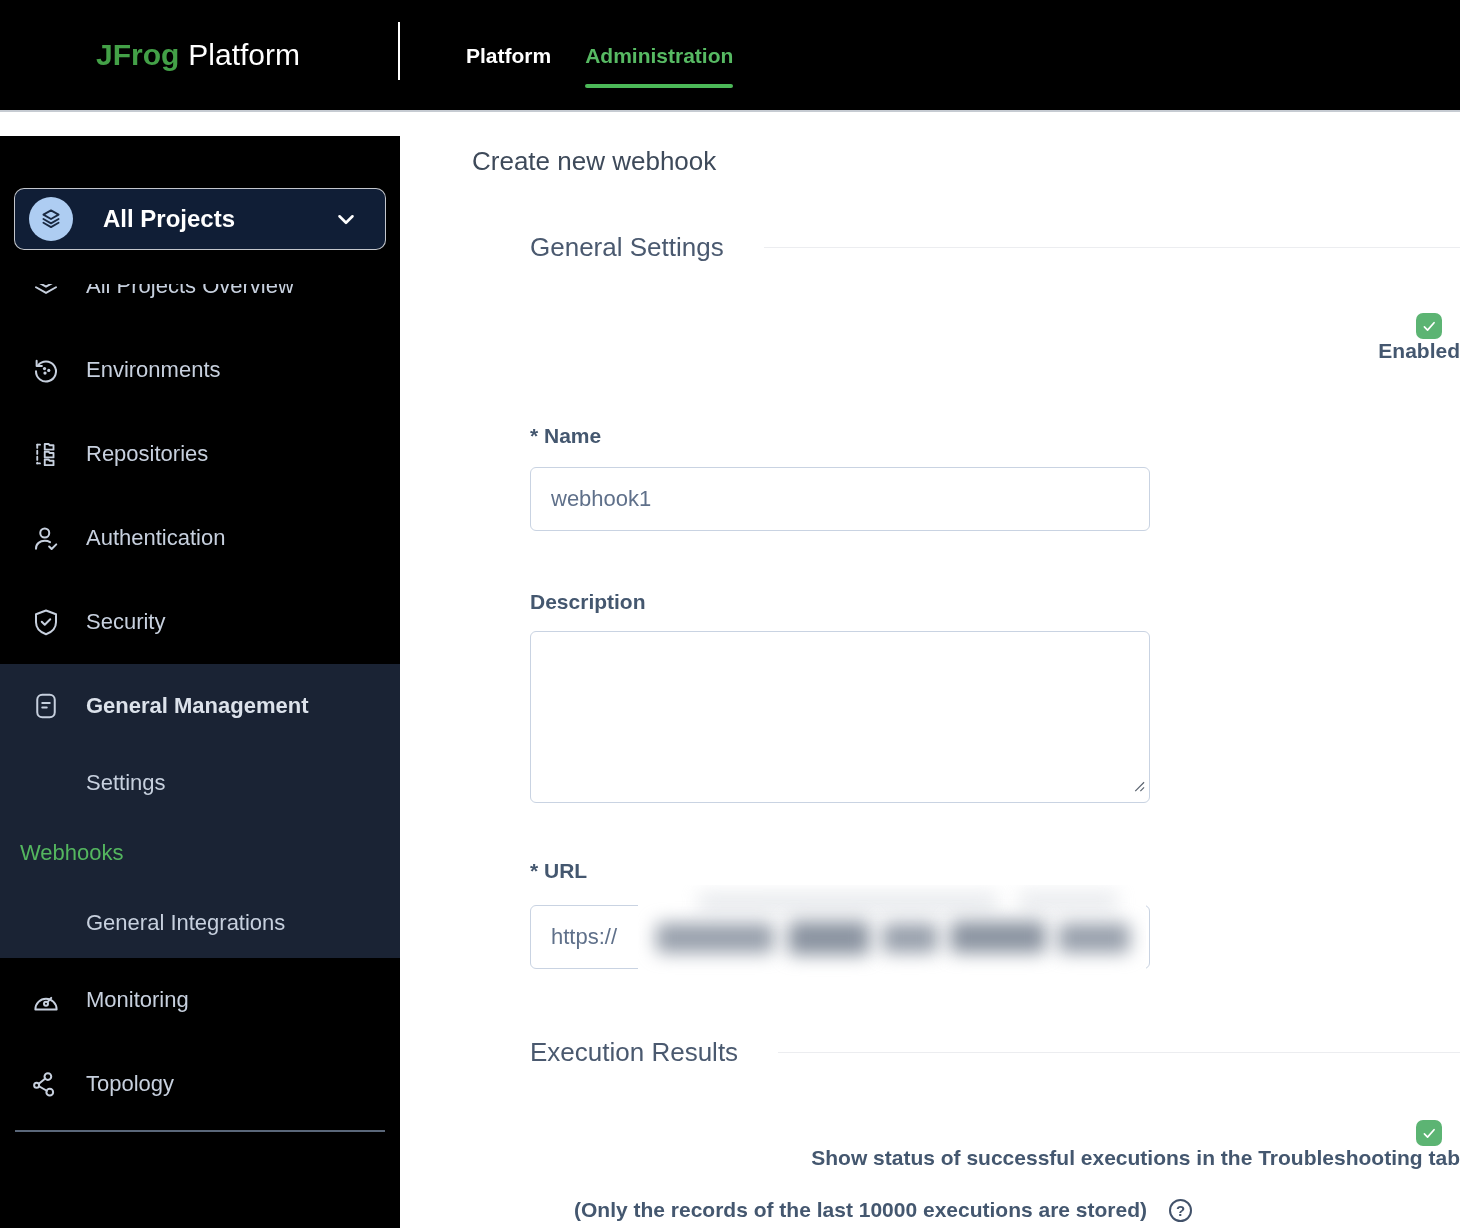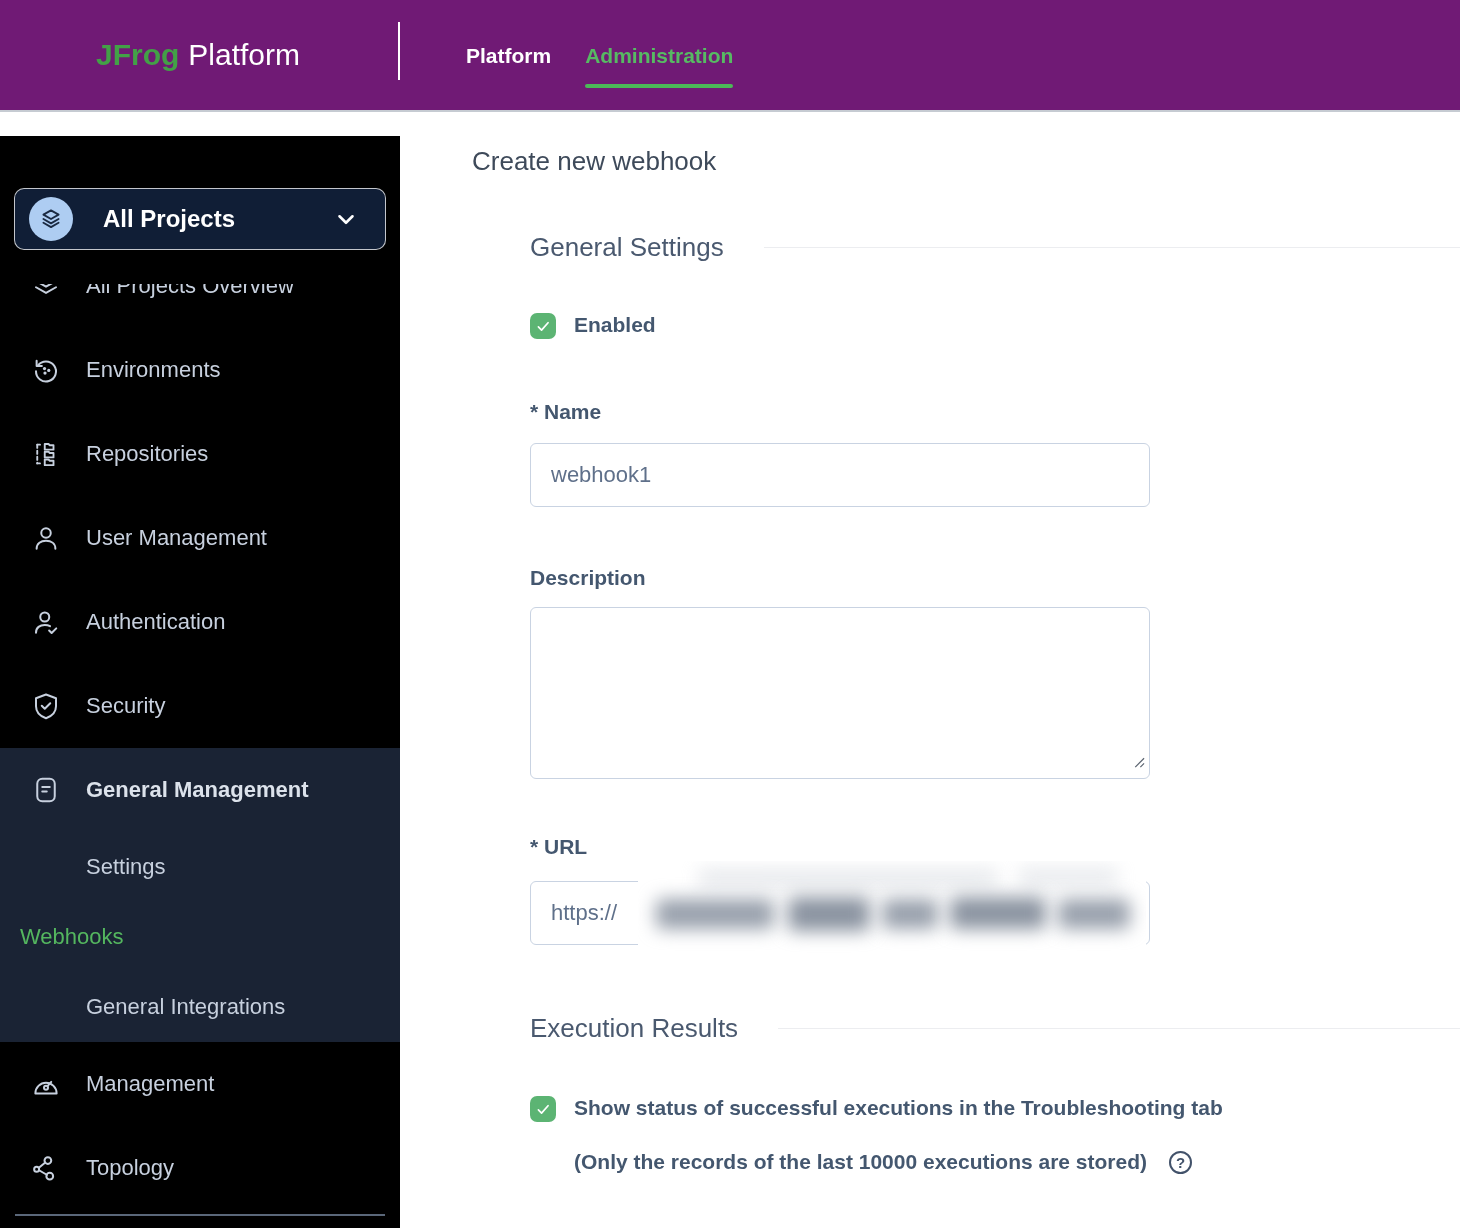--- a/index.html
+++ b/index.html
@@ -2,21 +2,21 @@
 <html><head>
 <meta charset="utf-8">
 <style>
   * { margin:0; padding:0; box-sizing:border-box; }
   html,body { width:1460px; height:1228px; overflow:hidden; background:#fff;
               font-family:"Liberation Sans", sans-serif; }
   body { position:relative; }
 
   
   .header { position:absolute; top:0; left:0; width:1460px; height:112px;
-            background:#701a75; border-bottom:2px solid #C6CBD2; display:flex;text-align:center; }
+            background:#000000; border-bottom:2px solid #C6CBD2; display:flex;text-align:center; }
   .logo-area { width:400px; display:flex; align-items:center; padding-left:96px; position:relative; }
   .logo-area::after { content:""; position:absolute; right:0; top:22px; height:58px; width:2px; background:#fff; }
   .logo-brand { color:#43A047; font-size:30px; font-weight:700; }
   .logo-product { color:#fff; font-size:30px; font-weight:400; margin-left:9px; }
   .tabs { display:flex; padding-left:66px; gap:34px; }
   .tab { position:relative; height:112px; display:flex; align-items:center;
          color:#fff; font-size:21px; font-weight:700; cursor:pointer; }
   .tab.active { color:#57BA63; }
   .tab.active::after { content:""; position:absolute; left:0; right:0; top:84px; height:4px;
                        background:#4CB858; border-radius:2px; }
@@ -43,21 +43,21 @@
   .side-divider { height:2px; background:#5A6779; margin:4px 15px 0 15px; }
 
   
   .main { position:absolute; top:114px; left:400px; width:1060px; height:1114px; background:#fff; }
   .page-title { margin:32px 0 0 72px; font-size:26px; font-weight:400; color:#3E4A5A; }
   .form { margin-left:130px; }
   .section-header { display:flex; align-items:center; margin-top:55px;justify-content:space-between; }
   .section-header.er { margin-top:68px; }
   .section-title { font-size:26px; font-weight:400; color:#4A596F; white-space:nowrap; }
   .section-line { flex:1; height:1px; background:#ECEDF0; margin-left:40px; }
-  .check-row { display:flex; align-items:flex-start; margin-top:50px; }
+  .check-row { display:flex; align-items:flex-end; margin-top:50px;flex-direction:column; }
   .check-row.er { margin-top:52px; }
   .checkbox { width:26px; height:26px; border-radius:7px; background:#5CB473; flex:none;
               display:flex; align-items:center; justify-content:center; margin-right:18px; cursor:pointer; }
   .check-label { font-size:21px; font-weight:700; color:#44576F; }
   .field-label { display:block; margin-top:61px; font-size:21px; font-weight:700; color:#44576F; }
   .field-label.desc { margin-top:59px; }
   .field-label.url { margin-top:56px; }
   .text-input { display:block; width:620px; height:64px; margin-top:19px; border:1px solid #C9D3E2;
                 border-radius:6px; font-size:22px; color:#5F708A; padding:0 20px; outline:none;
                 font-family:"Liberation Sans", sans-serif; background:#fff; }
@@ -143,29 +143,20 @@
           <path d="M5 4.5v15" stroke-dasharray="2.6 2.2"></path>
             <path d="M5 4.5h2.2M5 19.5h2.2"></path>
           <path d="M11 4h3l1 1h3v3.5h-7z"></path>
             <path d="M11 10.2h3l1 1h3v3.5h-7z"></path>
             <path d="M11 16.4h3l1 1h3v3.5h-7z"></path>
         </svg>
       </span>
       <span>Repositories</span>
     </div>
 
-    <div class="nav-item">
-      <span class="nav-icon">
-        <svg width="30" height="30" viewBox="0 0 24 24" fill="none" stroke="currentColor" stroke-width="1.6" stroke-linecap="round" stroke-linejoin="round">
-          <circle cx="12" cy="8" r="3.8"></circle>
-            <path d="M4.5 20.5c0-4.2 3.4-6.3 7.5-6.3s7.5 2.1 7.5 6.3"></path>
-        </svg>
-      </span>
-      <span>User Management</span>
-    </div>
 
     <div class="nav-item">
       <span class="nav-icon">
         <svg width="30" height="30" viewBox="0 0 24 24" fill="none" stroke="currentColor" stroke-width="1.6" stroke-linecap="round" stroke-linejoin="round">
           <circle cx="11" cy="8" r="3.6"></circle>
             <path d="M4 20.5c0-4 3.2-6.2 7-6.2 1.6 0 3 .3 4.2 1"></path>
           <path d="M14.5 18.8l2 2 3.7-3.7"></path>
         </svg>
       </span>
       <span>Authentication</span>
@@ -203,21 +194,21 @@
     </div>
 
     <div class="nav-item">
       <span class="nav-icon">
         <svg width="30" height="30" viewBox="0 0 24 24" fill="none" stroke="currentColor" stroke-width="1.6" stroke-linecap="round" stroke-linejoin="round">
           <path d="M3.5 19.5a8.5 8.5 0 1 1 17 0z"></path>
           <circle cx="12" cy="15" r="1.6"></circle>
             <path d="M13.2 13.7l3-3.4"></path>
         </svg>
       </span>
-      <span>Management</span>
+      <span>Monitoring</span>
     </div>
 
     <div class="nav-item">
       <span class="nav-icon">
         <svg width="30" height="30" viewBox="0 0 24 24" fill="none" stroke="currentColor" stroke-width="1.6" stroke-linecap="round" stroke-linejoin="round">
           <circle cx="4.5" cy="13" r="2"></circle>
             <circle cx="13.5" cy="6" r="2.7"></circle>
             <circle cx="15" cy="18.5" r="2.7"></circle>
           <path d="M6.3 11.8l4.9-4M6.4 13.8l6.2 3.6"></path>
         </svg>

